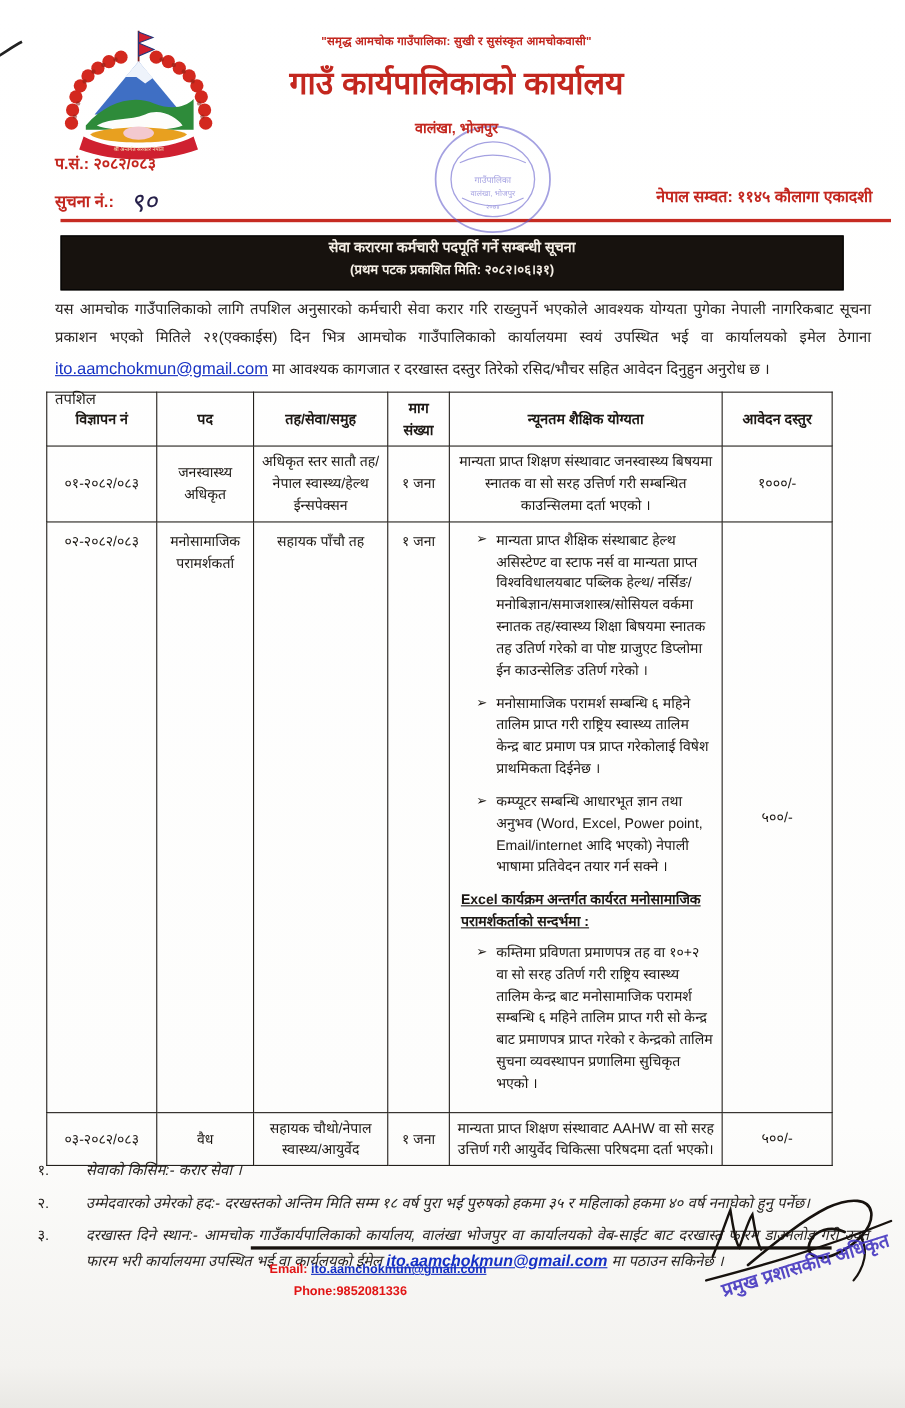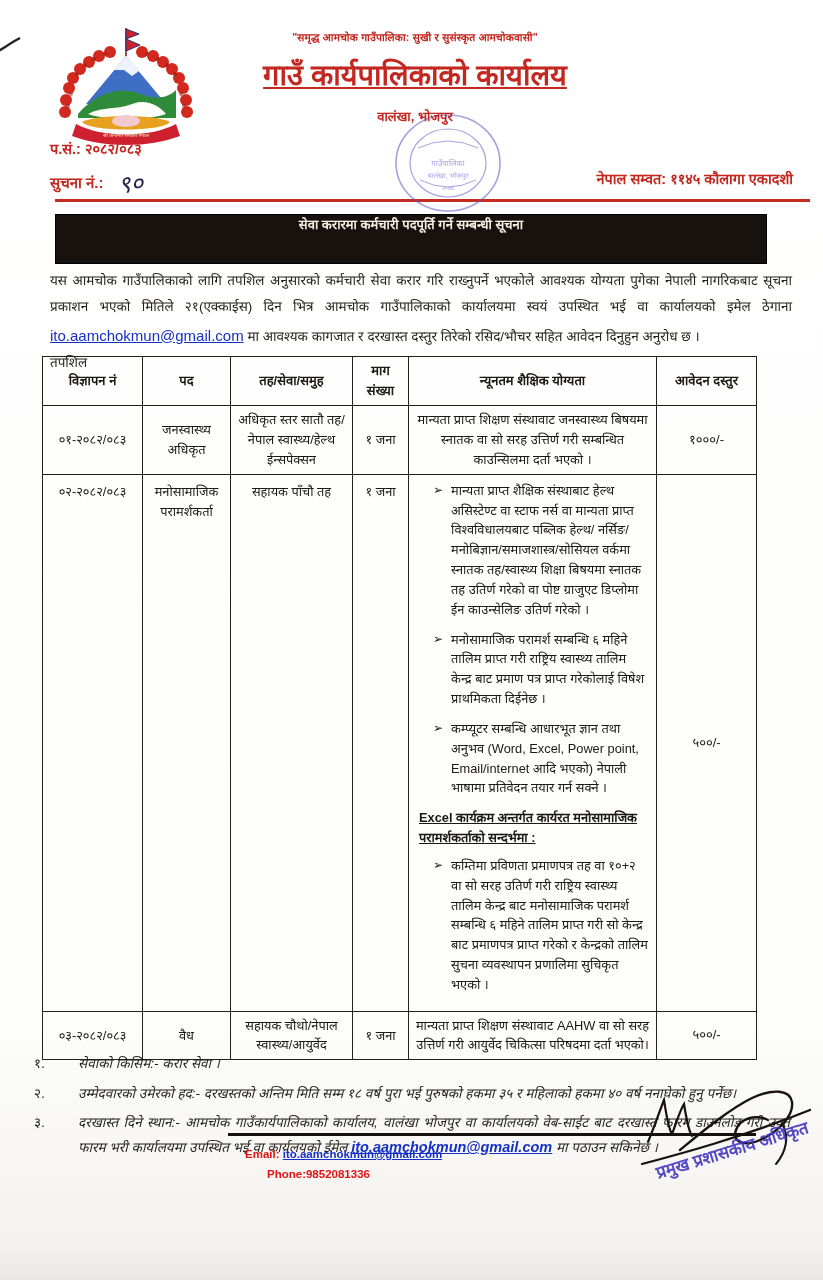--- a/index.html
+++ b/index.html
@@ -14,41 +14,41 @@
     background:
       linear-gradient(180deg,#ffffff 0%,#fdfdfc 80%,#f3f2ef 97%,#e9e8e4 100%),
       #fefefe;
     color:#1a1a1a;
   }
   
   .emblem{position:absolute;left:42px;top:26px;width:168px;height:128px;}
   .head-center{position:absolute;left:180px;top:30px;width:470px;text-align:center;}
   .slogan{color:#c3271f;font-size:10.5px;font-weight:bold;letter-spacing:.2px;}
   .muni-title{color:#c3271f;font-size:23px;font-weight:bold;margin-top:7px;}
-  .office-title{color:#c3271f;font-size:29px;font-weight:bold;margin-top:10px;text-decoration:underline;}
+  .office-title{color:#c3271f;font-size:29px;font-weight:bold;margin-top:10px;}
   .location{color:#c3271f;font-size:13px;font-weight:bold;margin-top:14px;position:relative;z-index:2;}
   .hdr-stamp{
     position:absolute;left:388px;top:108px;width:120px;height:110px;z-index:1;
     opacity:.55;pointer-events:none;
   }
   .ref-no{position:absolute;left:50px;top:138px;color:#c3271f;font-size:14.5px;font-weight:bold;}
   .notice-row{position:absolute;left:50px;top:166px;font-size:15px;font-weight:bold;color:#c3271f;}
   .notice-hand{
     display:inline-block;color:#26204a;font-size:24px;font-weight:normal;
     font-family:"DejaVu Serif",serif;font-style:italic;transform:rotate(-6deg);
     margin-left:10px;vertical-align:-4px;
   }
   .sambat{position:absolute;right:30px;top:168px;color:#c3271f;font-size:14.5px;font-weight:bold;}
   .red-rule{position:absolute;left:55px;top:199px;width:755px;height:3px;background:#c62b22;}
   .ink-mark{position:absolute;left:-4px;top:36px;width:26px;height:20px;}
   
   .notice-bar{
     position:absolute;left:55px;top:214px;width:710px;height:48px;
     background:#17120e;color:#f5efe6;text-align:center;
-    display:flex;flex-direction:row;justify-content:center;gap:3px;
+    display:flex;flex-direction:column;justify-content:flex-start;gap:3px;
     border:1px solid #000;
   }
   .notice-bar .t1{font-size:13px;font-weight:bold;}
   .notice-bar .t2{font-size:12px;font-weight:bold;}
   
   .intro{
     position:absolute;left:50px;top:268px;width:742px;
     font-size:13.5px;line-height:1.95;text-align:justify;color:#231f1c;
   }
   .intro a,.email-link{color:#1530c4;text-decoration:underline;}
@@ -176,20 +176,21 @@
   <div class="notice-row">
     <span>सुचना नं.:</span>
     <span class="notice-hand">९०</span>
   </div>
   <div class="sambat">नेपाल सम्वत: ११४५ कौलागा एकादशी</div>
 
   <div class="red-rule"></div>
 
   <div class="notice-bar">
     <div class="t1">सेवा करारमा कर्मचारी पदपूर्ति गर्ने सम्बन्धी सूचना</div>
+    <div class="t2">(प्रथम पटक प्रकाशित मिति: २०८२।०६।३१)</div>
   </div>
 
   <div class="intro">
     <span>यस आमचोक गाउँपालिकाको लागि तपशिल अनुसारको कर्मचारी सेवा करार गरि राख्नुपर्ने भएकोले आवश्यक योग्यता पुगेका नेपाली नागरिकबाट सूचना प्रकाशन भएको मितिले २१(एक्काईस) दिन भित्र आमचोक गाउँपालिकाको कार्यालयमा स्वयं उपस्थित भई वा कार्यालयको इमेल ठेगाना </span><a href="#" class="email-link">ito.aamchokmun@gmail.com</a><span> मा आवश्यक कागजात र दरखास्त दस्तुर तिरेको रसिद/भौचर सहित आवेदन दिनुहुन अनुरोध छ ।</span>
     <div class="details-label">तपशिल</div>
   </div>
 
   <table class="vac">
     <colgroup>
         <col style="width: 100px;">

